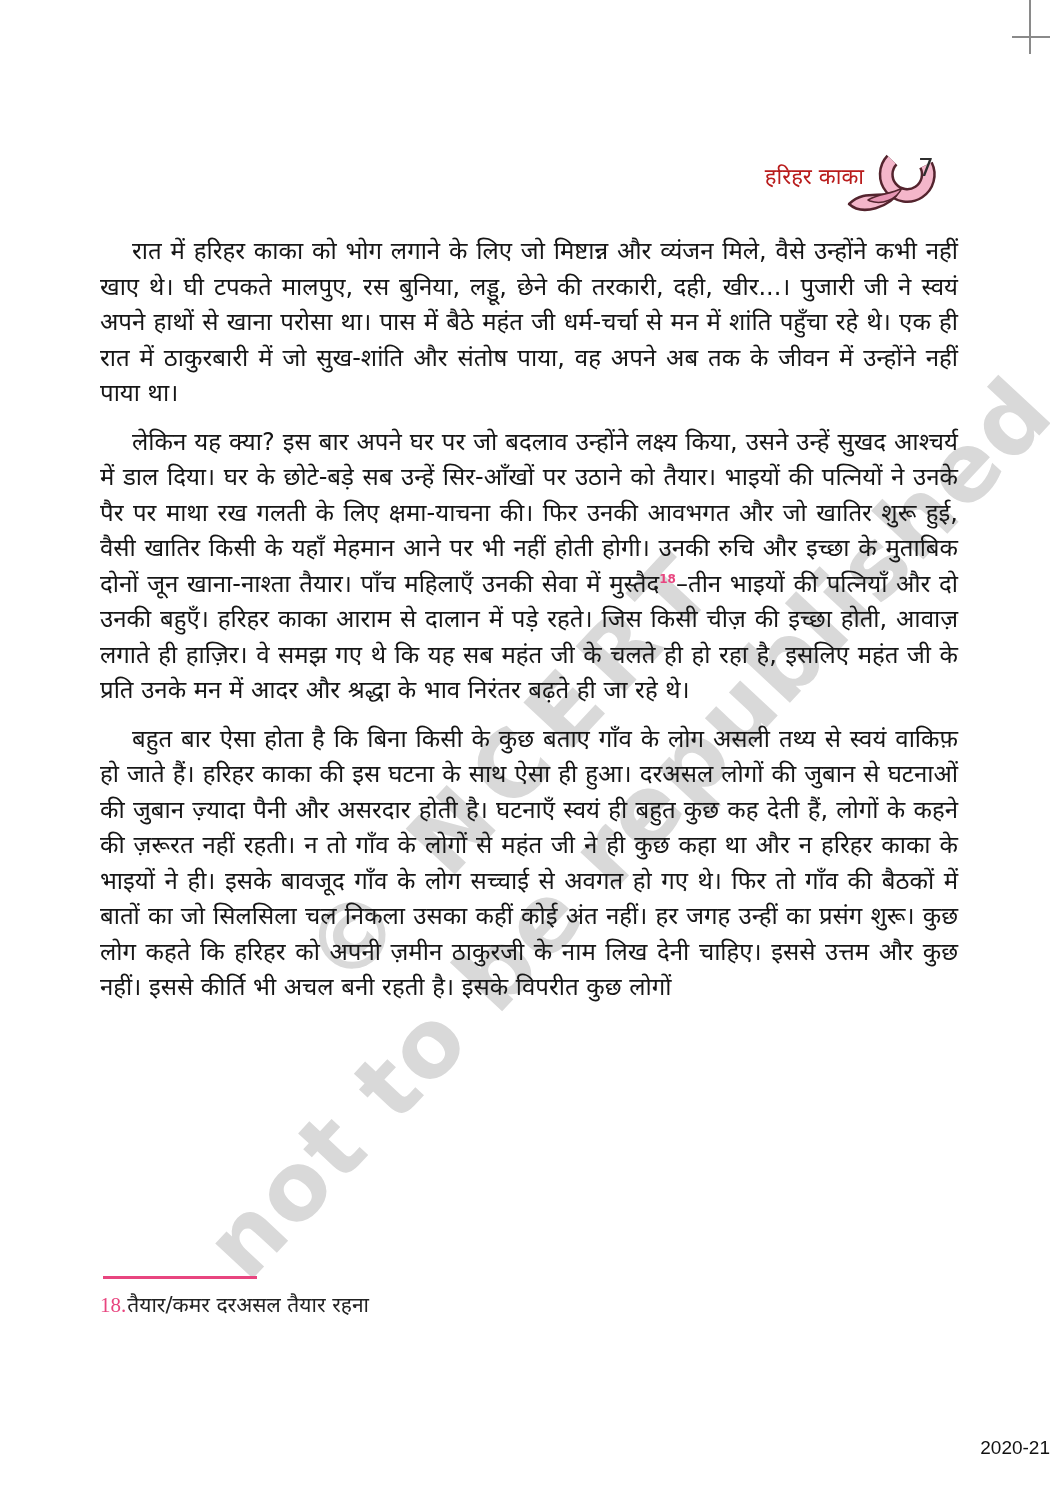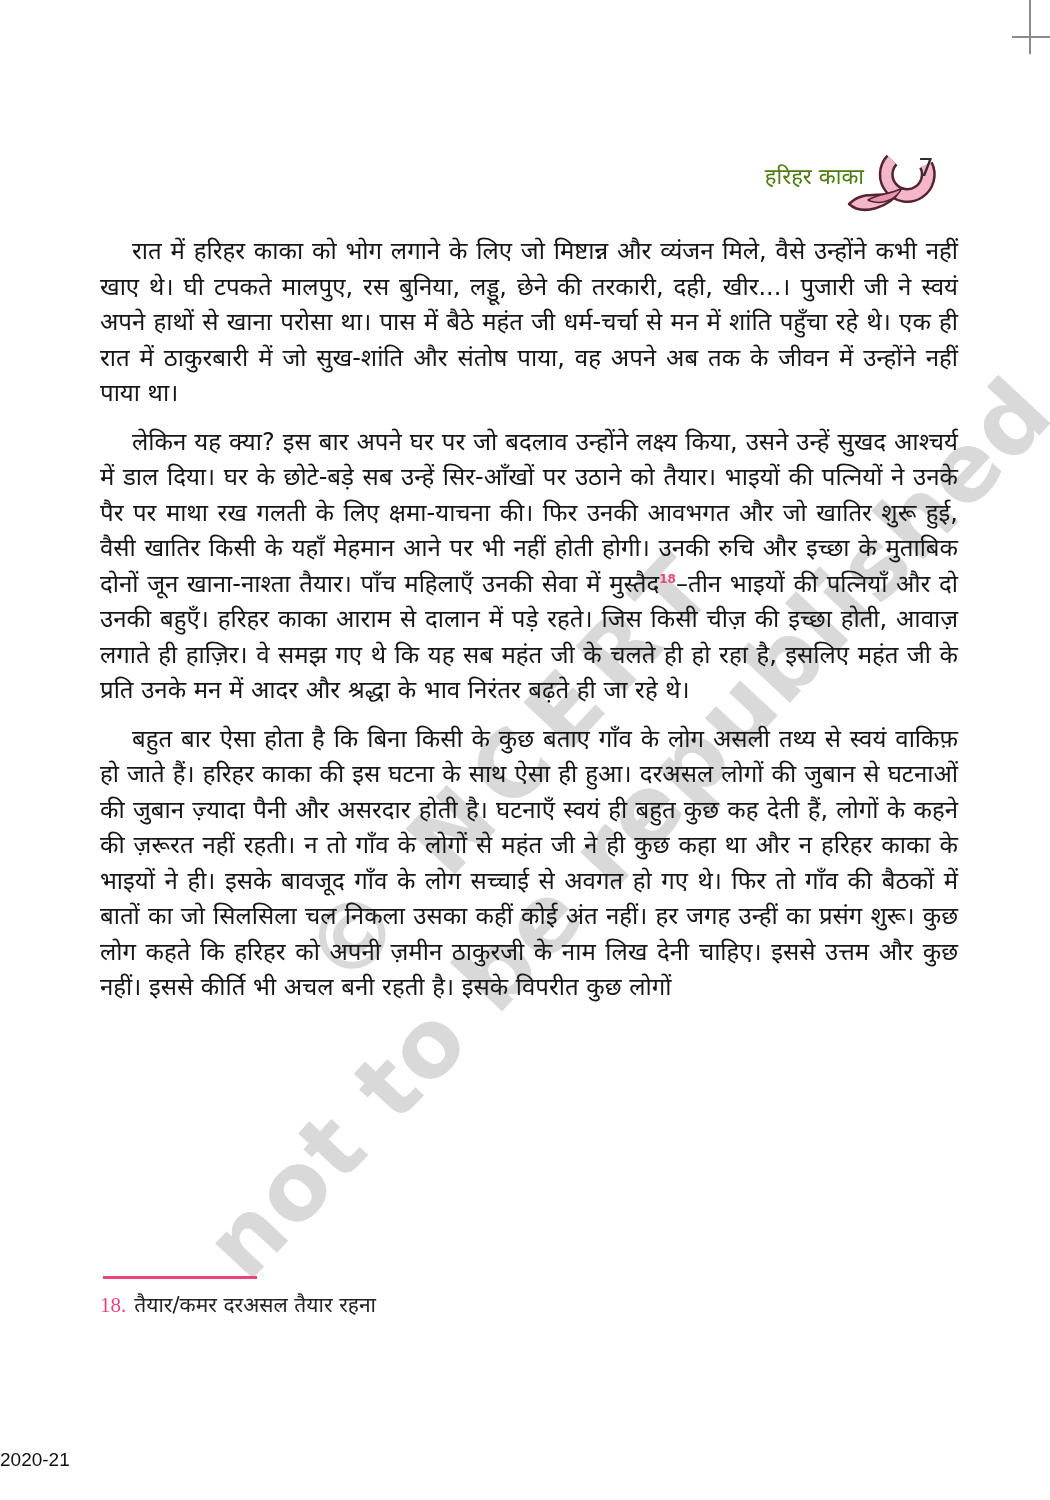--- a/index.html
+++ b/index.html
@@ -29,21 +29,21 @@
   .watermark .wm1 { font-size:92px; letter-spacing:14px; line-height:1; }
   .watermark .wm2 { font-size:94px; letter-spacing:2px; line-height:1; margin-top:34px; white-space:nowrap; }
 
   
   .crop-v { position:absolute; left:1029px; top:0; width:2px; height:54px; background:#8a8a8a; z-index:3; }
   .crop-h { position:absolute; left:1012px; top:36px; width:38px; height:2px; background:#8a8a8a; z-index:3; }
 
   
   .header-title {
     position:absolute; top:160px; right:186px;
-    font-size:22px; color:#4d7c0f; z-index:4;
+    font-size:22px; color:#b91c1c; z-index:4;
     white-space:nowrap;
   }
   .page-num {
     position:absolute; left:918px; top:153px;
     font-size:25px; color:#2e2e2e; z-index:5;
   }
   .logo { position:absolute; left:846px; top:148px; width:110px; height:72px; z-index:4; }
 
   
   .content {
@@ -63,28 +63,28 @@
     width:154px; height:3px; background:#e8457f; z-index:2;
   }
   .footnote {
     position:absolute; left:100px; top:1290px; z-index:2;
     font-size:21px; color:#222222;
   }
   .fn-num {
     color:#e8457f;
     font-family:"Liberation Serif", serif;
     font-size:21px;
-    margin-right:8px;
+    margin-right:1px;
   }
 
   
   .footer {
     position:absolute; left:0; top:1437px; width:1050px;
-    text-align:left; font-size:19px; color:#111111;
-    font-family:"Liberation Sans", sans-serif; z-index:2;margin-top:12px;
+    text-align:right; font-size:19px; color:#111111;
+    font-family:"Liberation Sans", sans-serif; z-index:2;
   }
 </style>
 </head>
 <body>
 
 <div class="page">
 
   <div class="watermark">
     <div class="wm1">© NCERT</div>
     <div class="wm2">not to be republished</div>

